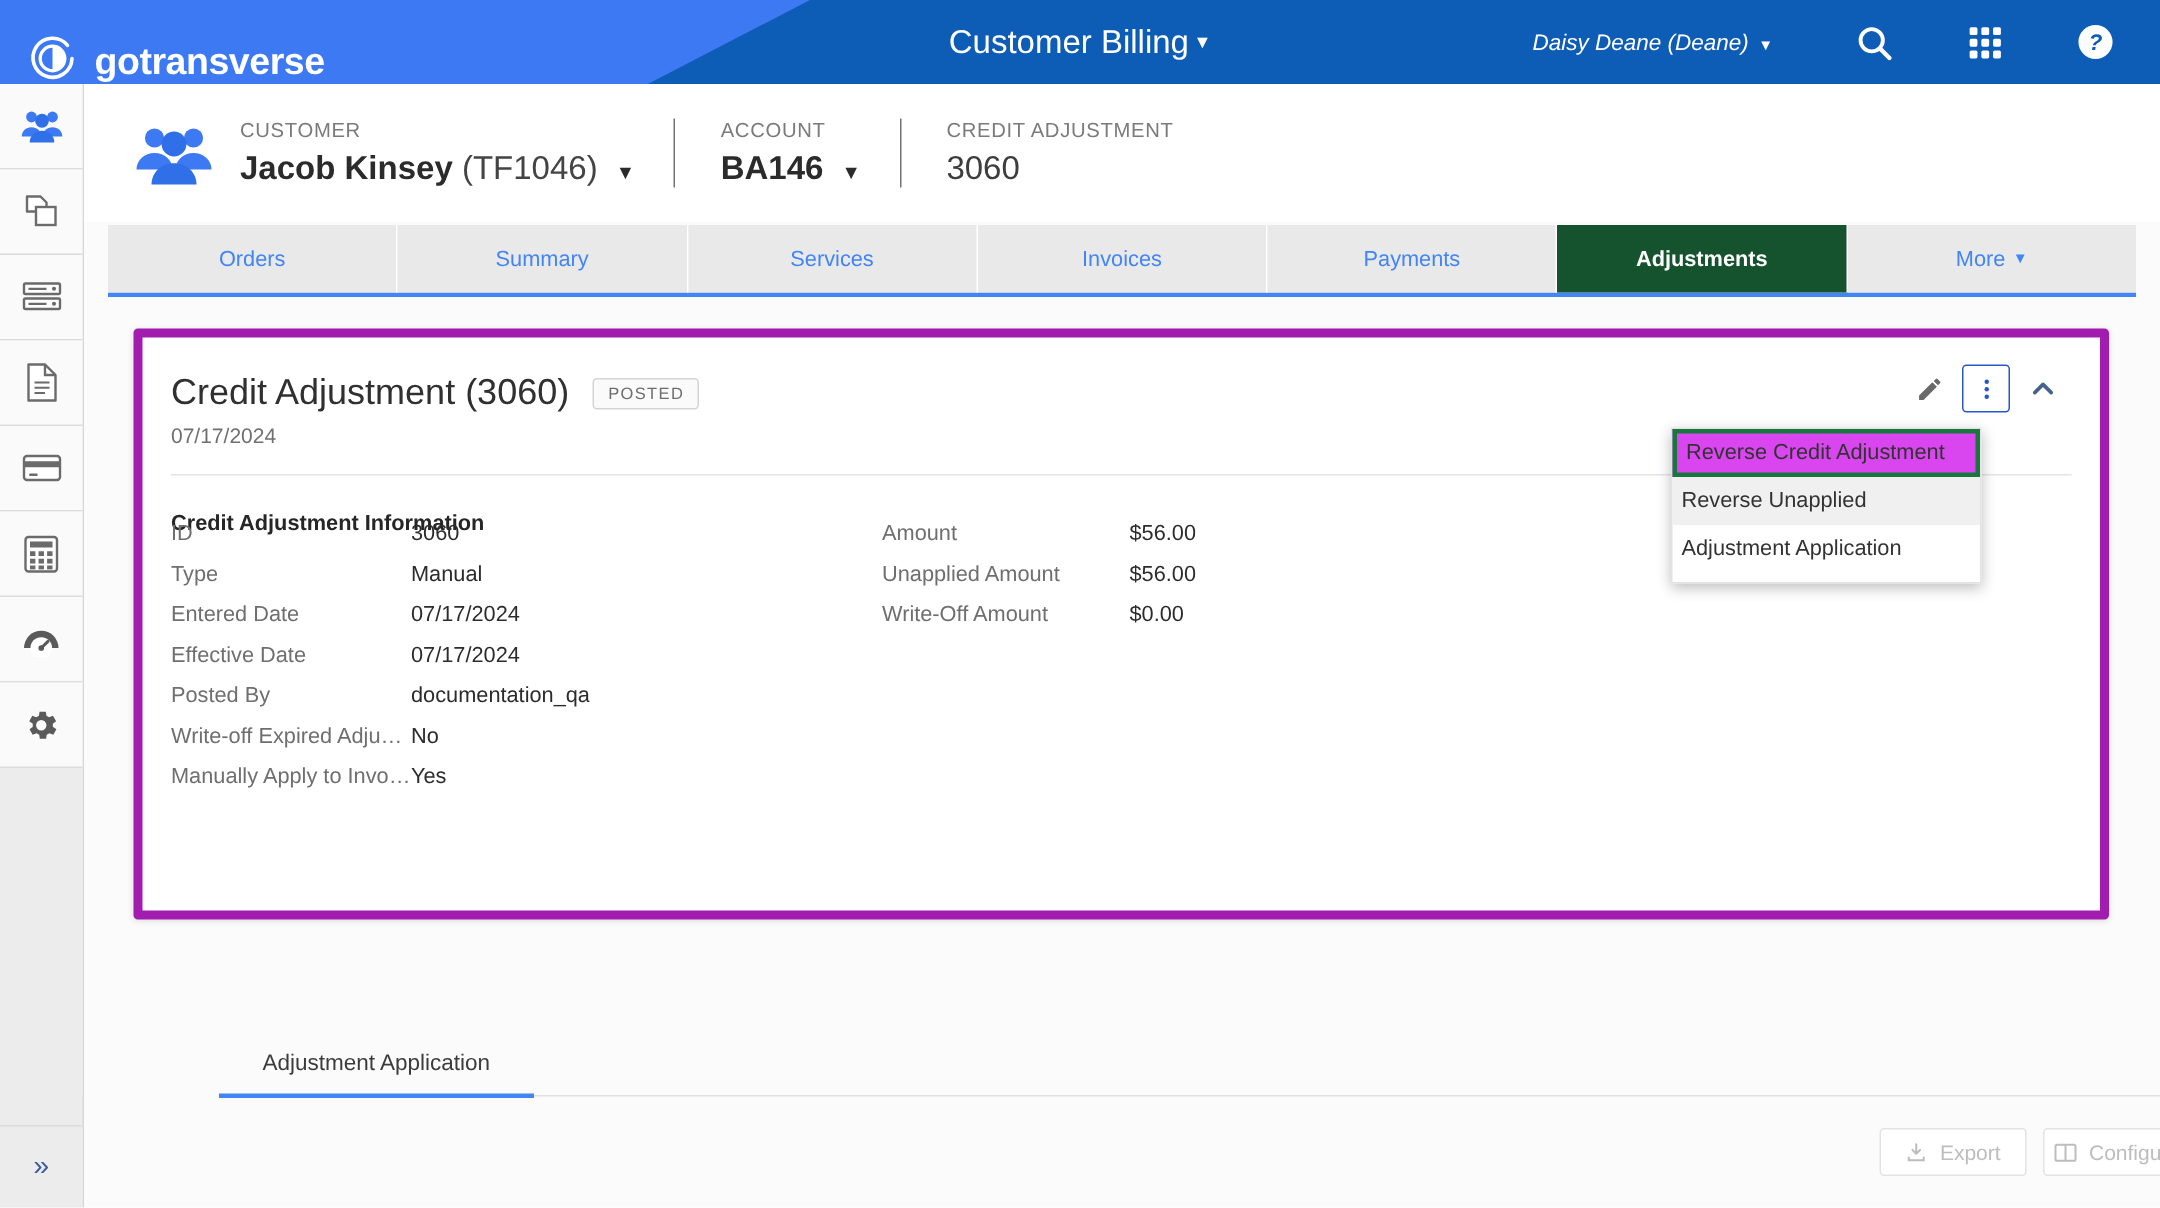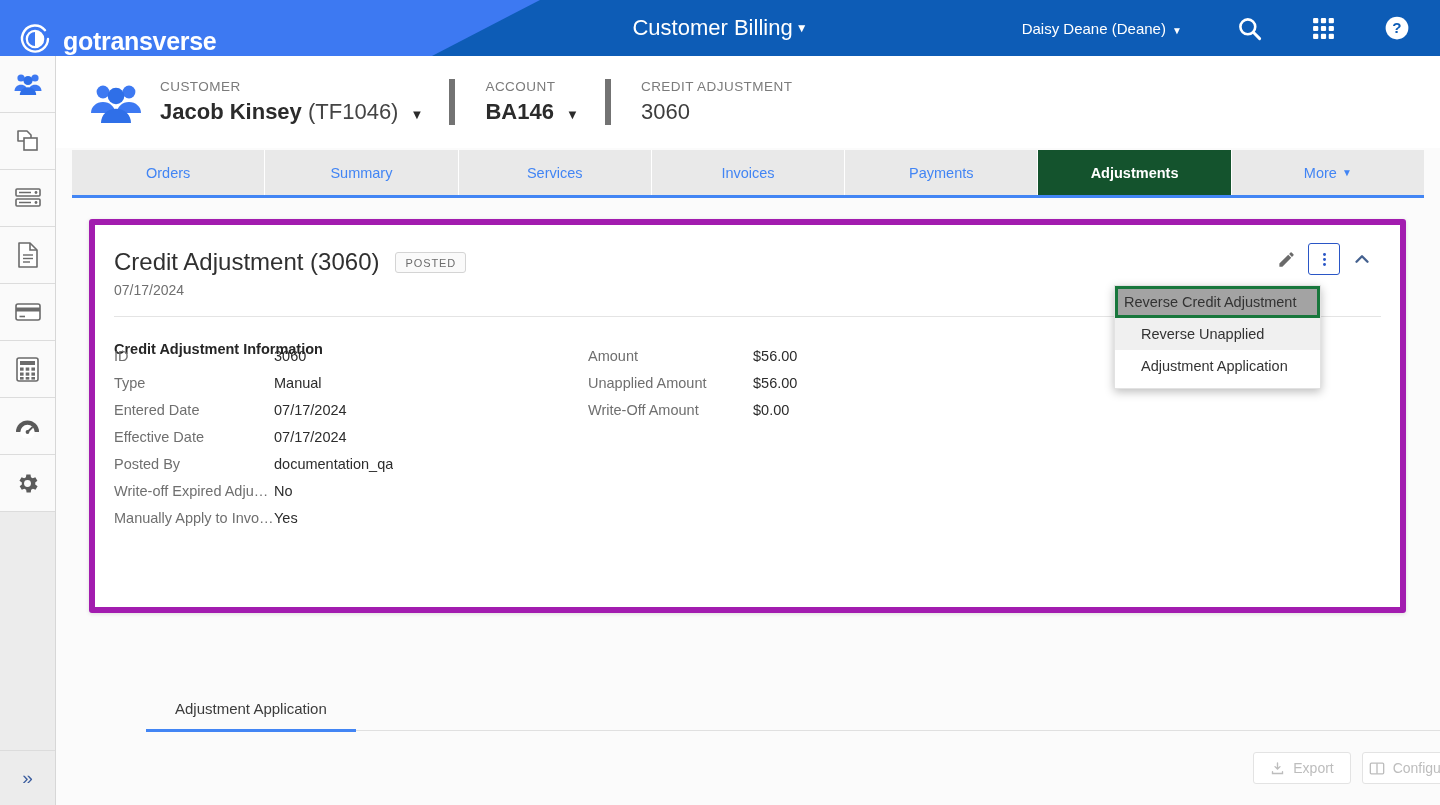--- a/index.html
+++ b/index.html
@@ -30,21 +30,21 @@
     color: #ffffff; font-size: 25px; font-weight: bold; letter-spacing: -0.3px;
   }
   .app-title {
     position: absolute; left: 0; top: 0; width: 1440px; height: 56px;
     display: flex; align-items: center; justify-content: center;
     color: #fff; font-size: 22px; z-index: 2;
   }
   .app-title .caret { margin-left: 3px; font-size: 12px; }
   .topright {
     position: absolute; right: 14px; top: 0; height: 56px;
-    display: flex; align-items: center; gap: 16px; z-index: 3;
+    display: flex; align-items: center; gap: 16px; z-index: 3; font-style: italic;
   }
   .user-chip {
     color: #fff; font-size: 15px; margin-right: 22px; white-space: nowrap;
   }
   .user-chip .caret { font-size: 10px; margin-left: 2px; }
   .ticon {
     width: 58px; height: 56px; display: flex; align-items: center; justify-content: center;
   }
 
   
@@ -71,21 +71,21 @@
     background: #fbfbfb;
   }
 
   
   .ctxbar {
     position: absolute; left: 0; top: 0; width: 1384px; height: 92px;
     background: #ffffff; display: flex; align-items: center; padding-left: 33px;
   }
   .ctx-avatar { width: 54px; height: 44px; margin-right: 17px; flex: 0 0 auto; }
   .ctx-block { padding-right: 26px; }
-  .ctx-block + .ctx-block { border-left: 6px solid #737373; padding-left: 30px; }
+  .ctx-block + .ctx-block { border-left: 1px solid #737373; padding-left: 30px; }
   .ctx-label {
     font-size: 13.5px; color: #7b7b7b; letter-spacing: .45px; margin-bottom: 5px;
   }
   .ctx-value { font-size: 22px; color: #2b2b2b; white-space: nowrap; }
   .ctx-value b { font-weight: bold; }
   .ctx-value .sub { color: #444; font-weight: normal; }
   .ctx-value .caret { font-size: 13px; margin-left: 6px; }
   .ctx-value.plain { color: #3d3d3d; font-weight: normal; }
 
   
@@ -148,25 +148,25 @@
   .col-right .flabel { width: 165px; flex: 0 0 165px; }
 
   
   .menu {
     position: absolute; left: 1114px; top: 285px; width: 207px;
     background: #fff; border: 1px solid #e2e2e2;
     box-shadow: 0 3px 9px rgba(0,0,0,.26); z-index: 60;
     padding-bottom: 6px;
   }
   .menu-item {
-    font-size: 14.5px; color: #333; padding: 8px 26px; white-space: nowrap;
+    font-size: 14.5px; color: #333; padding: 8px 6px; white-space: nowrap;
   }
   .menu-item.hl { background: #f0f0f0; }
   .menu-item.sel {
-    border: 3px solid #18773c; background: #a3a3a3; padding: 5px 6px;
+    border: 3px solid #18773c; background: #d946ef; padding: 5px 6px;
     position: relative; z-index: 2;
   }
 
   
   .btab-wrap {
     position: absolute; left: 90px; top: 636px; width: 1314px;
   }
   .btab-row { display: flex; border-bottom: 1px solid #e0e0e0; }
   .btab {
     font-size: 15px; color: #3c3c3c; padding: 8px 29px 12px;

